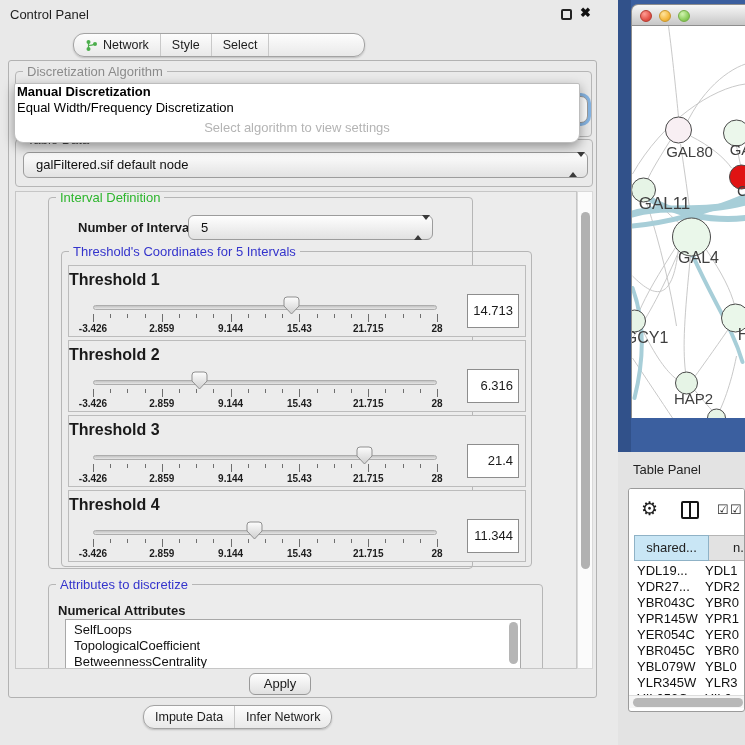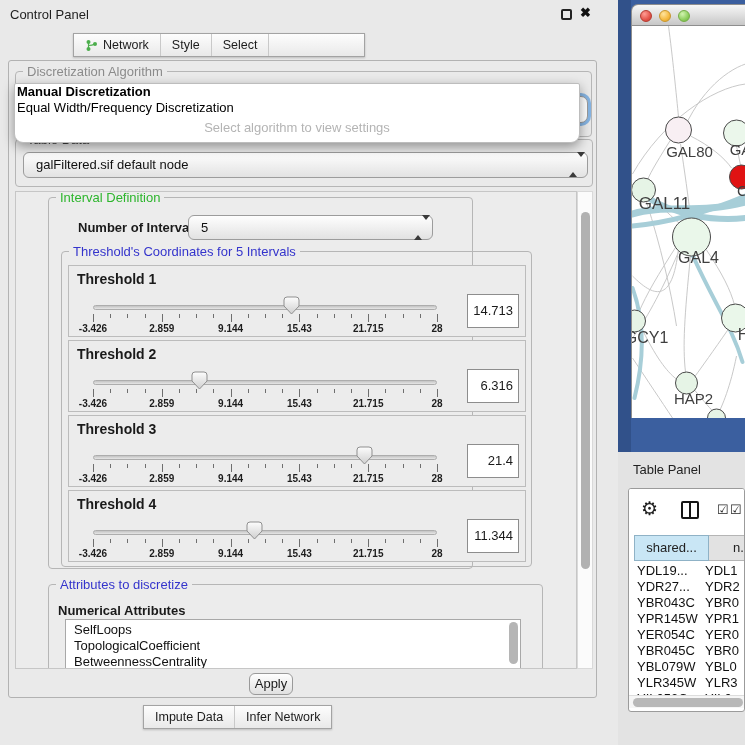--- a/index.html
+++ b/index.html
@@ -6,21 +6,21 @@
   html,body { background:#d9d9d9; }
   .app { position:relative; width:745px; height:745px; background:#e9e9e9; overflow:hidden; font-size:13px; color:#1a1a1a; }
   .abs { position:absolute; }
 
   
   #left-panel { left:0; top:0; width:618px; height:745px; background:#e9e9e9; }
   #titlebar-text { left:10px; top:7px; font-size:13px; color:#1f1f1f; }
   #float-btn { left:561px; top:9px; width:11px; height:11px; border:2px solid #222; border-radius:2px; background:transparent; }
   #close-btn { left:580px; top:5px; font-size:13px; font-weight:bold; color:#111; }
 
-  .tabstrip { display:inline-flex; height:24px; background:linear-gradient(#fdfdfd,#e9e9e9); border:1px solid #a3a3a3; border-radius:0; box-shadow:0 1px 2px rgba(0,0,0,.2); overflow:hidden;text-align:right; }
+  .tabstrip { display:inline-flex; height:24px; background:linear-gradient(#fdfdfd,#e9e9e9); border:1px solid #a3a3a3; border-radius:11px; box-shadow:0 1px 2px rgba(0,0,0,.2); overflow:hidden;text-align:right; }
   .tab { display:flex; align-items:center; gap:5px; padding:0 11px; font-size:12.5px; color:#1c1c1c; border-right:1px solid #c9c9c9; cursor:default; white-space:nowrap; }
   .tab:last-child { border-right:none; }
   .tab.selected { background:linear-gradient(#979797,#787878); color:#f4f4f4; border-right:1px solid #6f6f6f; box-shadow:inset 0 1px 3px rgba(0,0,0,.3);margin-top:32px; }
   #top-tabs { left:73px; top:33px; }
   #bottom-tabs { left:143px; top:705px; }
 
   #outer-panel { left:8px; top:60px; width:589px; height:638px; background:#eaeaea; border:1px solid #b2b2b2; border-radius:3px; }
   .group { position:absolute; border:1px solid #b6b6b6; border-radius:4px; }
   .group-title { position:absolute; top:-8px; left:7px; background:#eaeaea; padding:0 4px; font-size:13px; }
   .gt-gray { color:#8b8b8b; }
@@ -43,37 +43,37 @@
   #viewport { left:6px; top:130px; width:562px; height:478px; background:#ececec; border:1px solid #c6c6c6; overflow:hidden; }
   #main-scrollbar { left:568px; top:130px; width:16px; height:478px; background:#fbfbfb; border:1px solid #d9d9d9; }
   .sb-thumb-v { position:absolute; left:3px; width:9px; background:#b1b1b1; border-radius:5px; }
 
   #interval-group { left:32px; top:5px; width:425px; height:372px; }
   #noi-label { left:29px; top:22px; font-weight:bold; }
   #noi-combo { left:139px; top:17px; width:245px; height:25px; }
   #thresholds-group { left:12px; top:53px; width:471px; height:316px; }
 
   .threshold-row { position:absolute; left:6px; width:458px; height:72px; border:1px solid #bcbcbc; background:#ececec; }
-  .th-label { position:absolute; left:8px; top:5px; font-weight:bold; font-size:14px; }
+  .th-label { position:absolute; left:0; top:5px; font-weight:bold; font-size:16px; }
   .track { position:absolute; left:24px; top:39px; width:344px; height:5px; background:linear-gradient(#c3c3c3,#e6e6e6); border:1px solid #adadad; border-radius:3px; }
   .thumb { position:absolute; top:30px; width:17px; height:19px; }
   .ticks { position:absolute; left:24px; top:48px; width:344px; height:9px; }
   .tick { position:absolute; top:0; width:1px; height:4px; background:#6e6e6e; }
   .tick.major { height:8px; }
   .tick-labels { position:absolute; left:24px; top:57px; width:344px; height:12px; }
   .tick-labels span { position:absolute; transform:translateX(-50%); font-size:10px; font-weight:bold; color:#1d1d1d; white-space:nowrap; }
   .value-box { position:absolute; left:398px; top:28px; width:52px; height:34px; background:#fff; border:1px solid #8d8d8d; text-align:right; line-height:32px; padding-right:5px; font-size:13px; }
 
   #attr-group { left:32px; top:392px; width:495px; height:112px; }
   #num-attr-label { position:absolute; left:9px; top:18px; font-weight:bold; }
   #attr-list { position:absolute; left:16px; top:34px; width:456px; height:78px; background:#fff; border:1px solid #a8a8a8; padding-top:2px; }
   .attr-item { padding-left:8px; line-height:16px; font-size:13px; color:#111; white-space:nowrap; }
   #attr-list-sb { position:absolute; right:2px; top:2px; width:9px; height:42px; background:#b5b5b5; border-radius:5px; }
 
-  #apply-btn { left:240px; top:612px; width:44px; height:22px; background:linear-gradient(#fefefe,#e0e0e0); border:1px solid #9a9a9a; border-radius:6px; text-align:center; line-height:20px; font-size:13px; }
+  #apply-btn { left:240px; top:612px; width:62px; height:22px; background:linear-gradient(#fefefe,#e0e0e0); border:1px solid #9a9a9a; border-radius:6px; text-align:center; line-height:20px; font-size:13px; }
 
   
   #right-area { left:618px; top:0; width:127px; height:745px; }
   #desktop-blue { left:0; top:0; width:127px; height:452px; background:#3b5f9f; }
   #desktop-sliver { left:0; top:0; width:13px; height:452px; background:#31518a; }
   #net-window { left:13px; top:4px; width:114px; height:414px; }
   #net-titlebar { position:absolute; left:0; top:0; width:114px; height:22px; background:linear-gradient(#f7f7f7,#c7c7c7); border:1px solid #8e8e8e; border-right:none; border-top-left-radius:7px; }
   .light { position:absolute; top:5px; width:12px; height:12px; border-radius:50%; }
   .light.red { left:8px; background:radial-gradient(circle at 35% 30%, #ff9d94, #e4544a 60%, #c03a31); border:1px solid #b43a30; }
   .light.yellow { left:27px; background:radial-gradient(circle at 35% 30%, #ffe49e, #f5b93f 60%, #d89a28); border:1px solid #c8962c; }

